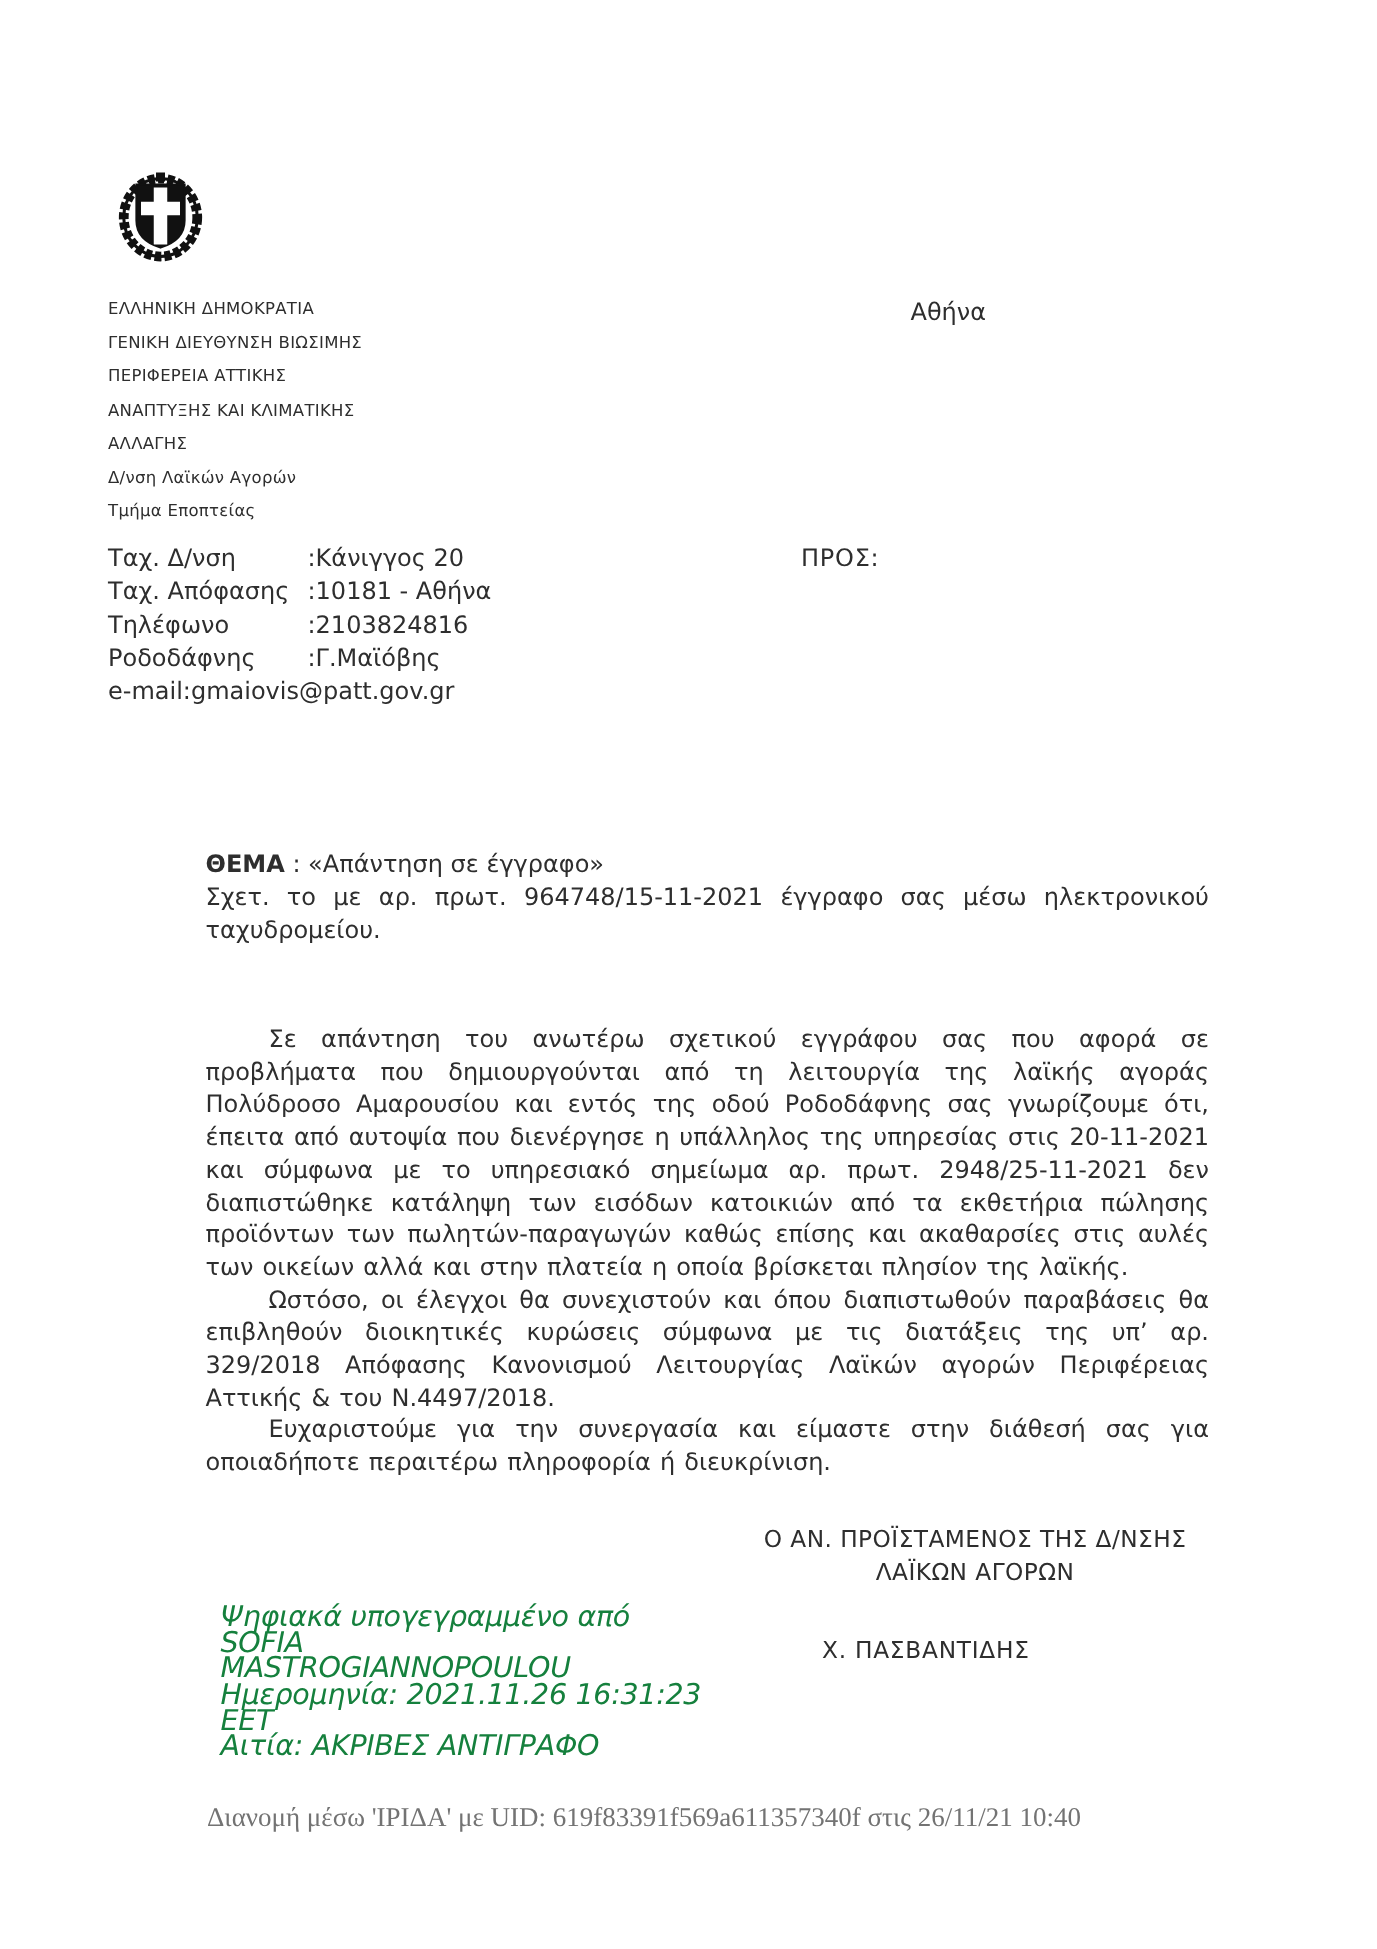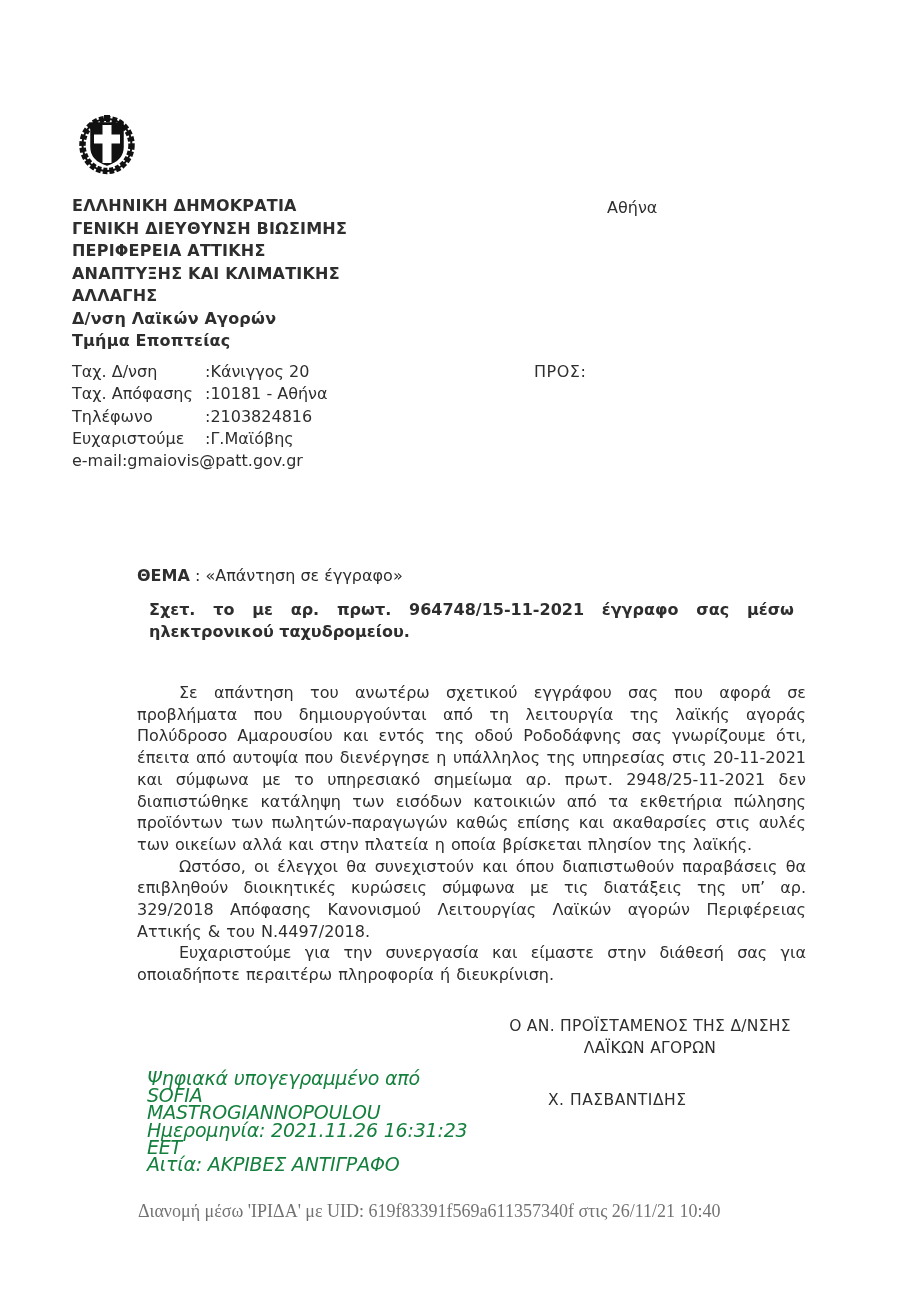--- a/index.html
+++ b/index.html
@@ -11,23 +11,22 @@
     overflow: hidden;
   }
   .abs { position: absolute; }
 
   
   #emblem { left: 78px; top: 112px; width: 58px; height: 64px; }
 
   
   #org-block {
     left: 72px; top: 195px; width: 330px;
-    font-size: 16px; line-height: 22.5px;
+    font-size: 11px; line-height: 22.5px;
     letter-spacing: 0.2px;
-    font-weight: bold;
   }
 
   
   #city { left: 607px; top: 198px; font-size: 16px; }
 
   
   #contact-block {
     left: 72px; top: 361px; width: 340px;
     font-size: 16px; line-height: 22.3px;
   }
@@ -37,21 +36,21 @@
   
   #to-label { left: 534px; top: 362px; font-size: 16px; letter-spacing: 0.5px; text-align: center; }
 
   
   #subject-block {
     left: 137px; top: 565px; width: 669px;
     font-size: 16px; line-height: 22px;
   }
   #subject-line { white-space: nowrap; }
   .bold { font-weight: bold; }
-  #subject-ref { margin: 12px; text-align: justify; font-weight: bold; }
+  #subject-ref { margin: 0; text-align: justify; }
 
   
   #body-block {
     left: 137px; top: 682px; width: 669px;
     font-size: 16px; line-height: 21.7px;
   }
   #body-block p {
     margin: 0; text-align: justify; text-indent: 42px;
     word-spacing: 1px;
   }
@@ -116,21 +115,21 @@
   </div>
   <div class="contact-row">
     <span class="contact-label">Ταχ. Απόφασης</span>
     <span>:10181 - Αθήνα</span>
   </div>
   <div class="contact-row">
     <span class="contact-label">Τηλέφωνο</span>
     <span>:2103824816</span>
   </div>
   <div class="contact-row">
-    <span class="contact-label">Ευχαριστούμε</span>
+    <span class="contact-label">Ροδοδάφνης</span>
     <span>:Γ.Μαϊόβης</span>
   </div>
   <div>e-mail:gmaiovis@patt.gov.gr</div>
 </div>
 
 <div class="abs" id="to-label">ΠΡΟΣ:</div>
 
 <div class="abs" id="subject-block">
   <div id="subject-line">
     <span class="bold">ΘΕΜΑ</span><span> : </span><span>«Απάντηση σε έγγραφο»</span>

